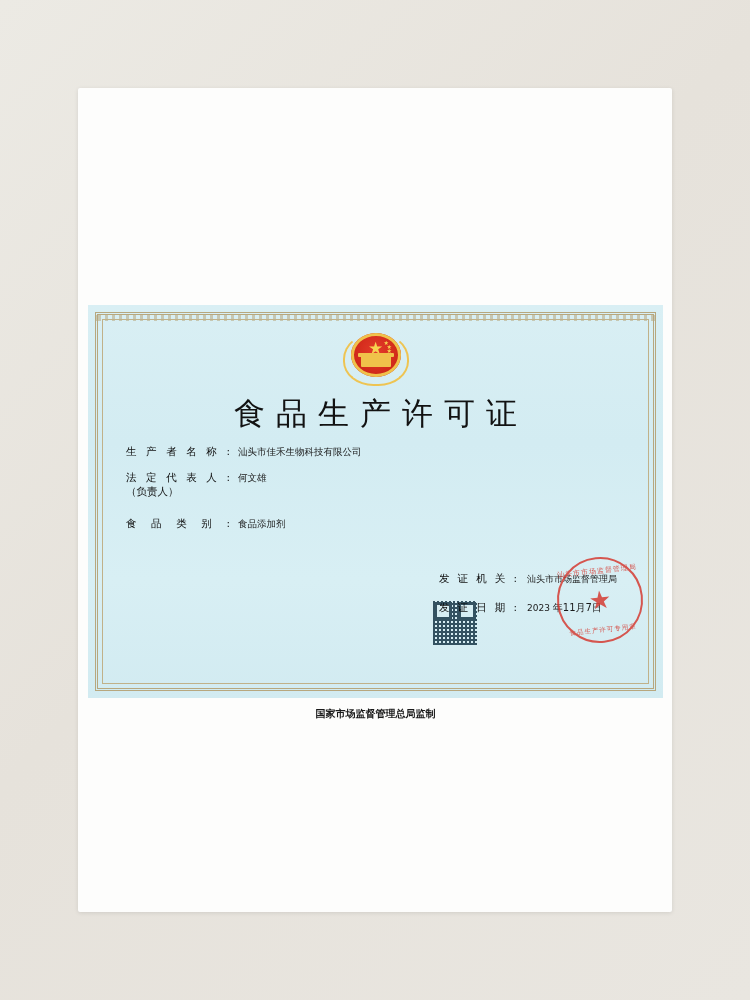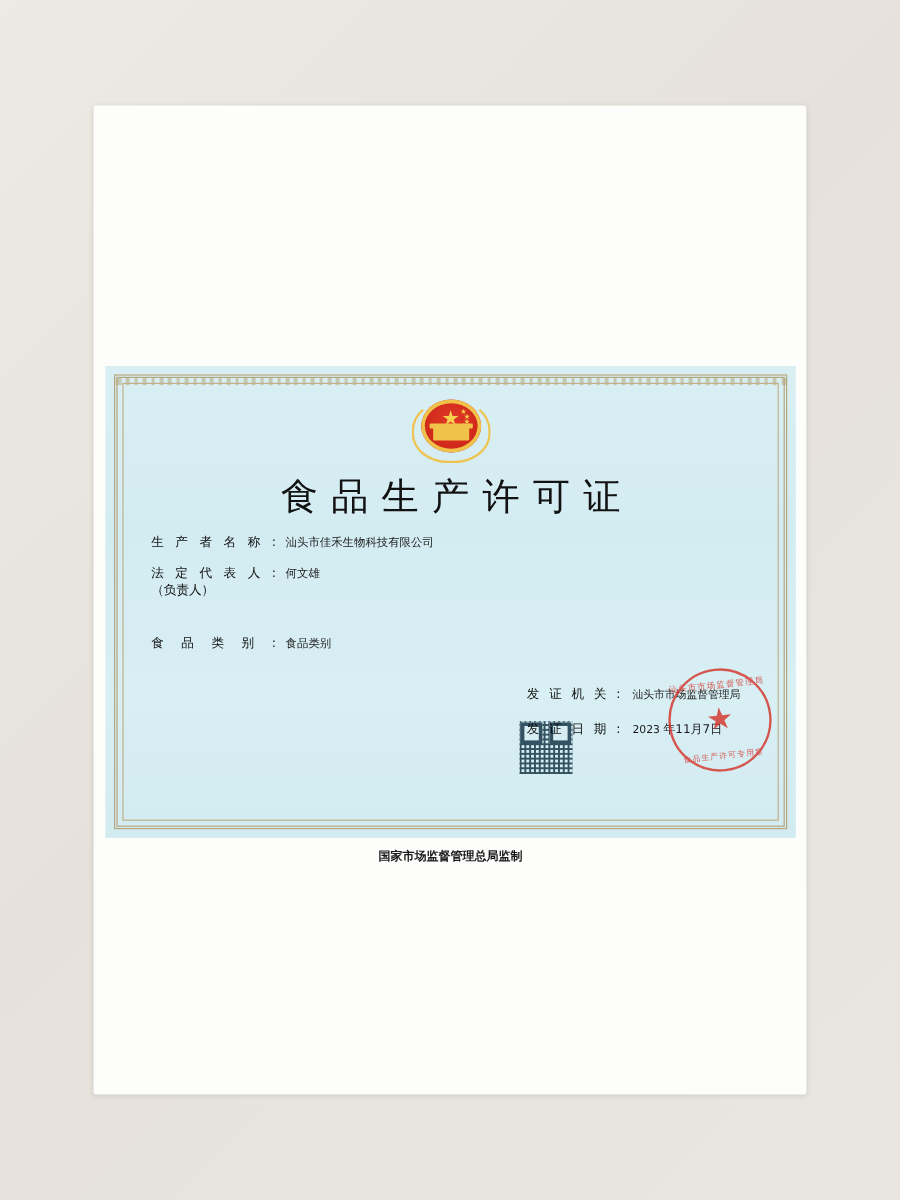--- a/index.html
+++ b/index.html
@@ -357,23 +357,23 @@
         </div>
 
         <div class="row" style="min-height:34px;">
           <div class="lbl">法定代表人:</div>
           <div class="sub">（负责人）</div>
           <div class="val">何文雄</div>
         </div>
 
 
 
-        <div class="row" style="margin-top:24px;">
+        <div class="row" style="margin-top:12px;">
           <div class="lbl">食品类别:</div>
-          <div class="val">食品类别</div>
+          <div class="val">食品添加剂</div>
         </div>
 
       </div>
 
 
       <div class="issue">
         <div class="irow">
           <div class="ilbl">发证机关:</div>
           <div class="ival">汕头市市场监督管理局</div>
         </div>

